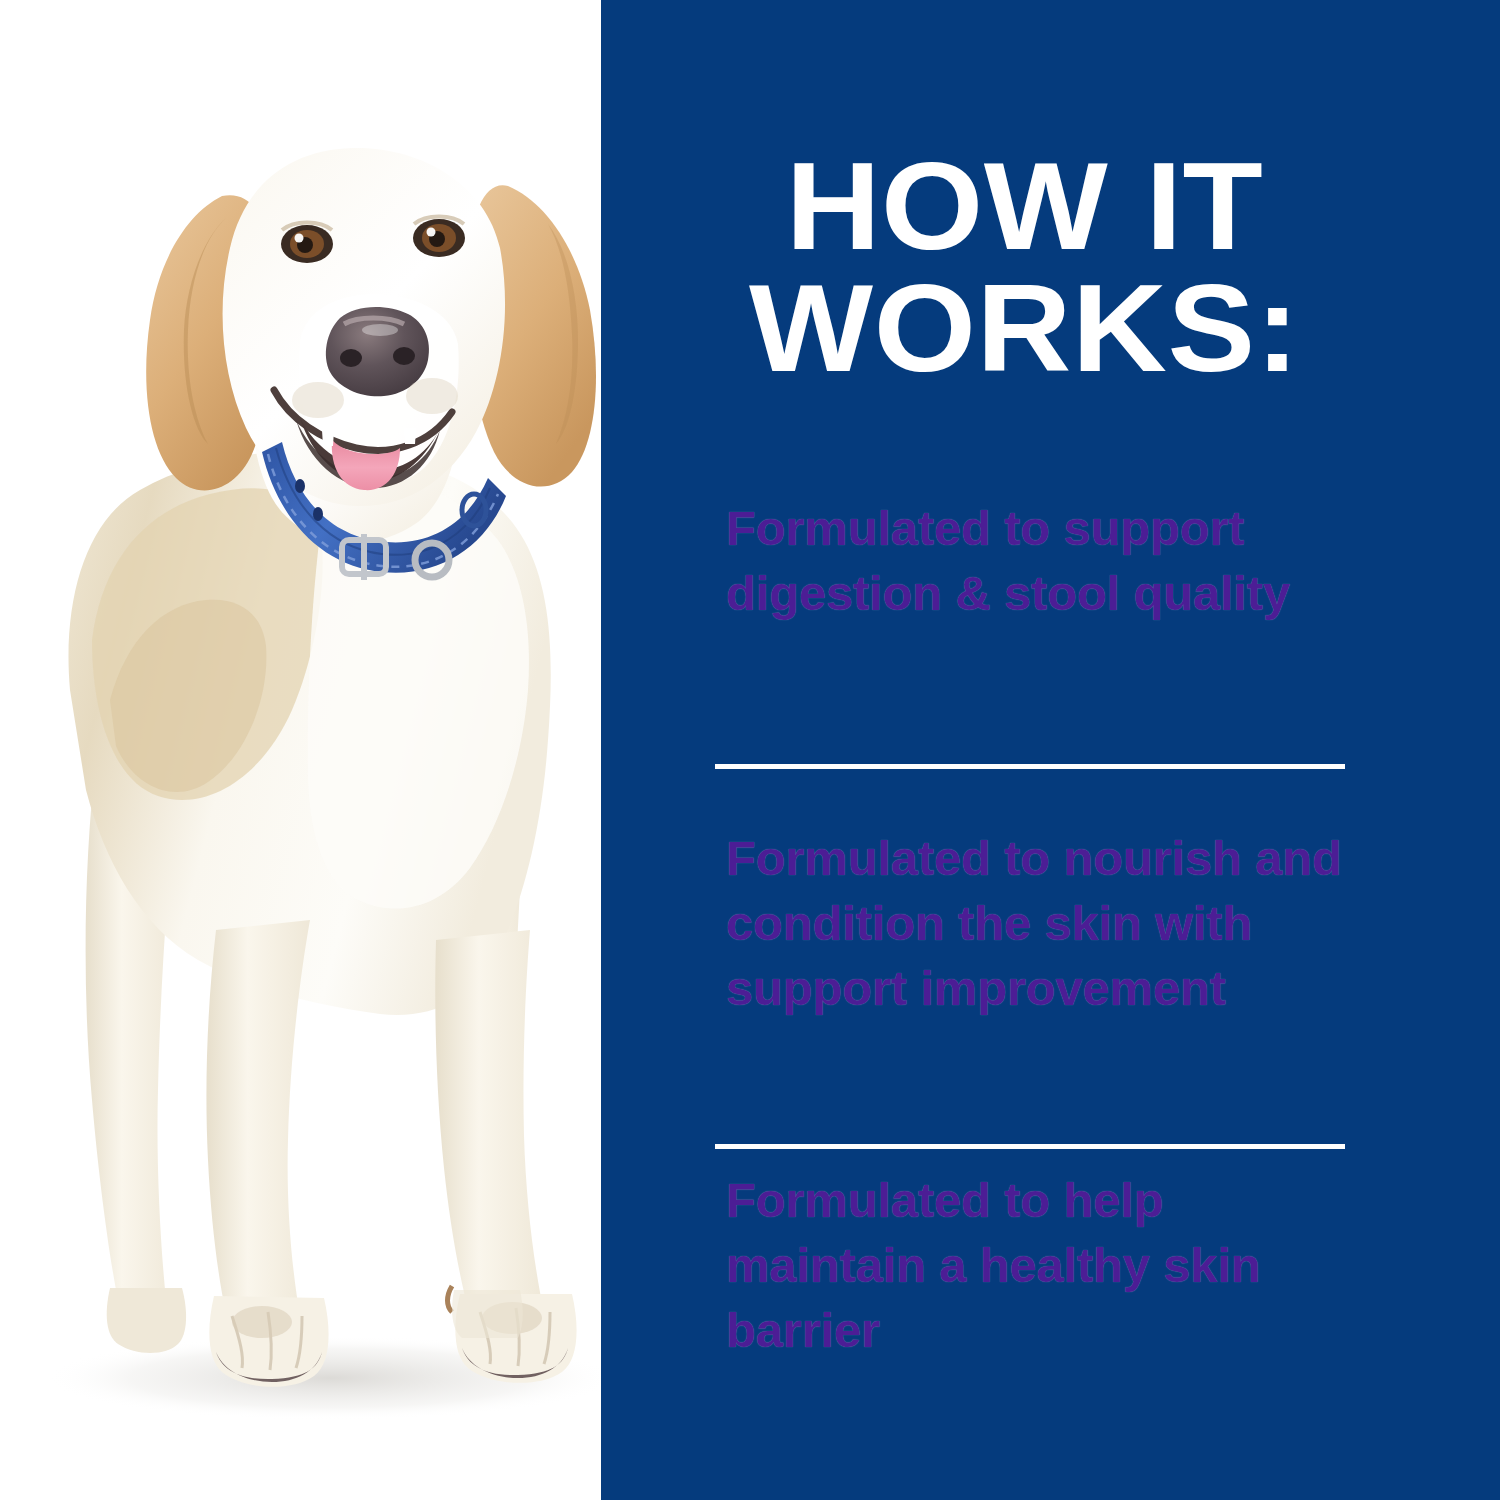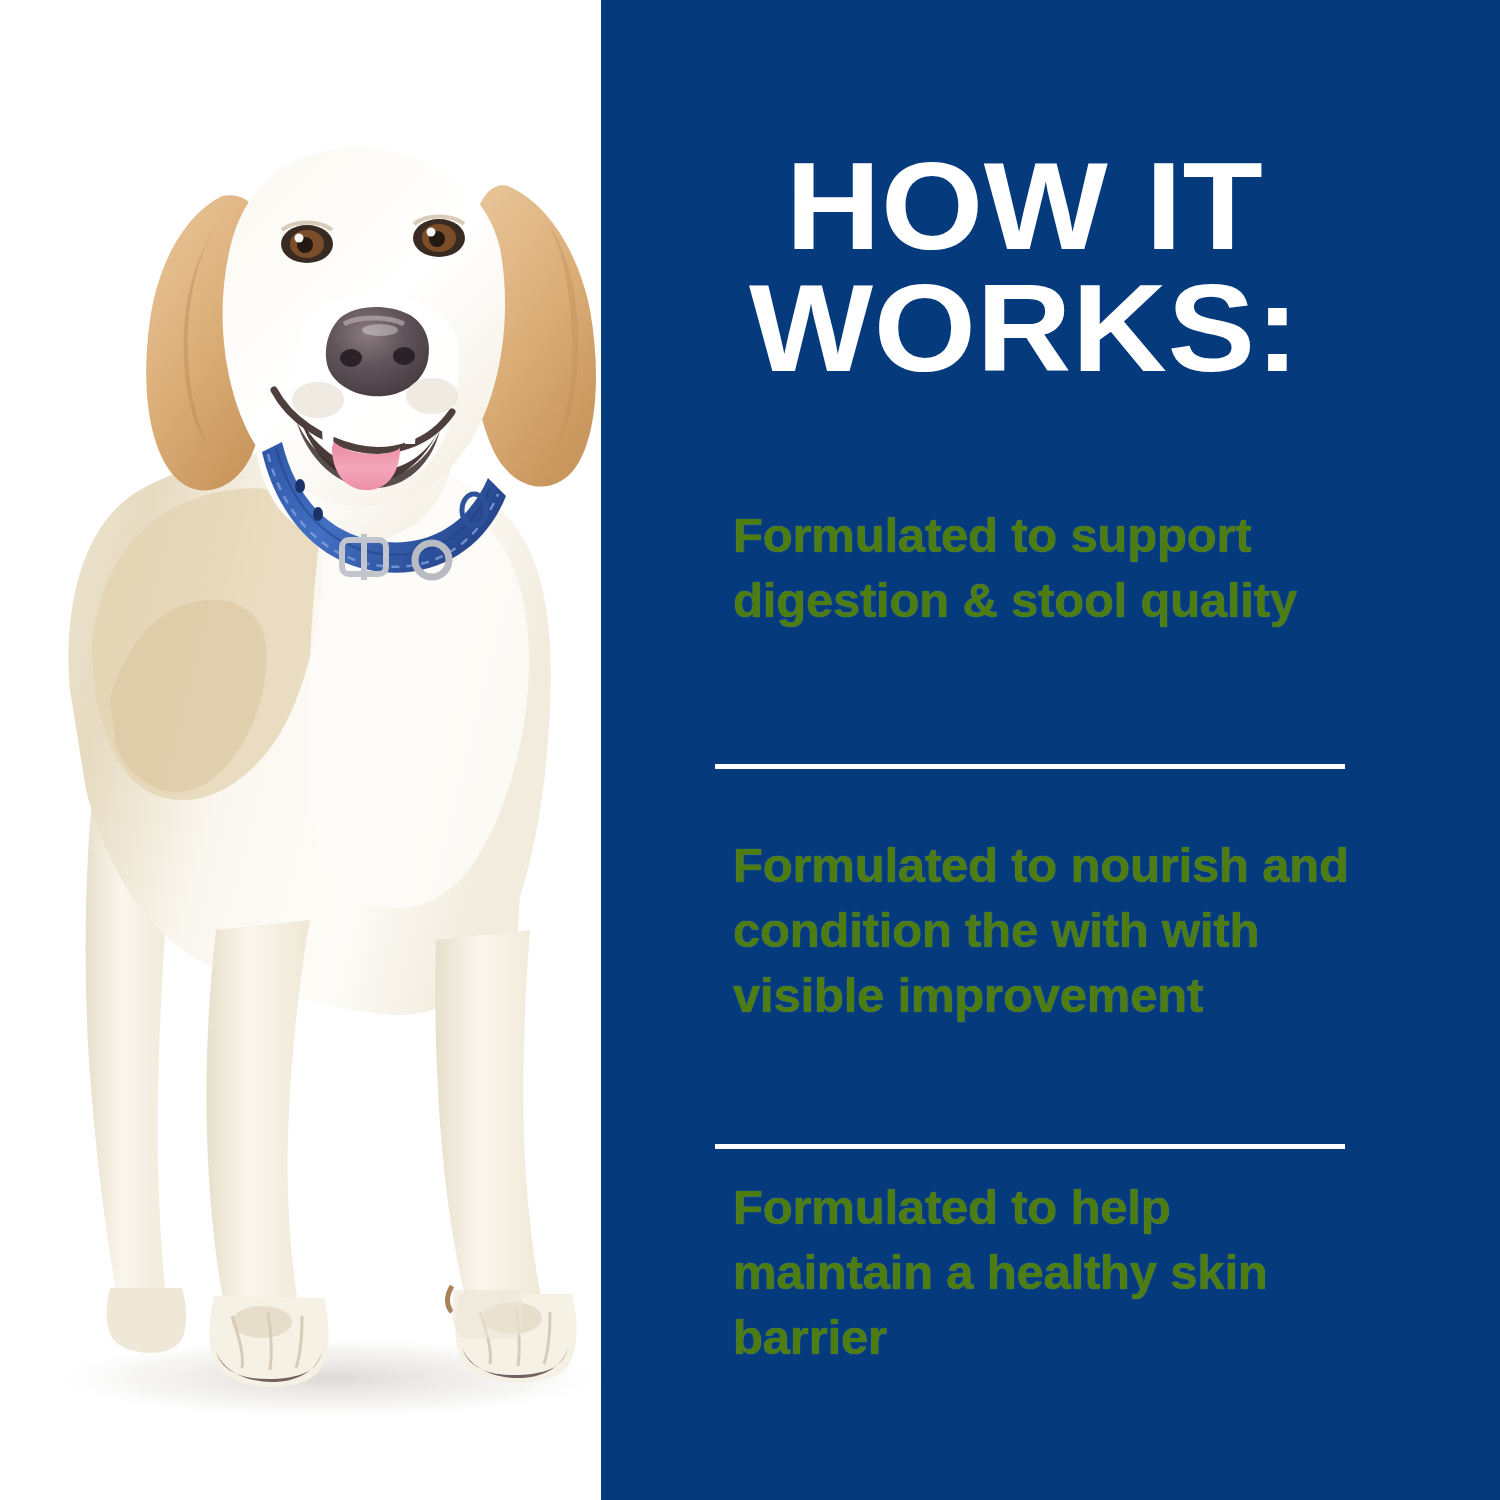--- a/index.html
+++ b/index.html
@@ -66,27 +66,27 @@
     position: absolute;
     left: 601px;
     top: 492px;
     width: 899px;
     height: 960px;
     box-sizing: border-box;
     padding-left: 121px;
     padding-right: 155px;
   }
   .benefit {
-    color: #4d7c0f;
+    color: #4c1d95;
     font-family: "Liberation Sans", "DejaVu Sans", sans-serif;
     font-weight: 700;
     font-size: 49px;
     line-height: 1.33;
     letter-spacing: -0.2px;
-    margin: 11px;
+    margin: 4px;
     text-shadow: 0 0 1px rgba(255,255,255,0.45);
   }
   .benefit-1 { position: absolute; top: 0px; left: 121px; width: 640px; }
   .benefit-2 { position: absolute; top: 330px; left: 121px; width: 640px; }
   .benefit-3 { position: absolute; top: 672px; left: 121px; width: 640px; }
 
   .divider {
     position: absolute;
     left: 114px;
     width: 630px;
@@ -270,20 +270,20 @@
     <span class="title-line">HOW IT</span>
     <span class="title-line">WORKS:</span>
   </div>
 
   <div id="benefits">
 
     <p class="benefit benefit-1">Formulated to support digestion &amp; stool quality</p>
 
     <div class="divider divider-1"></div>
 
-    <p class="benefit benefit-2">Formulated to nourish and condition the with with visible improvement</p>
+    <p class="benefit benefit-2">Formulated to nourish and condition the skin with support improvement</p>
 
     <div class="divider divider-2"></div>
 
     <p class="benefit benefit-3">Formulated to help maintain a healthy skin barrier</p>
   </div>
 
 </div>
 
 </body></html>

